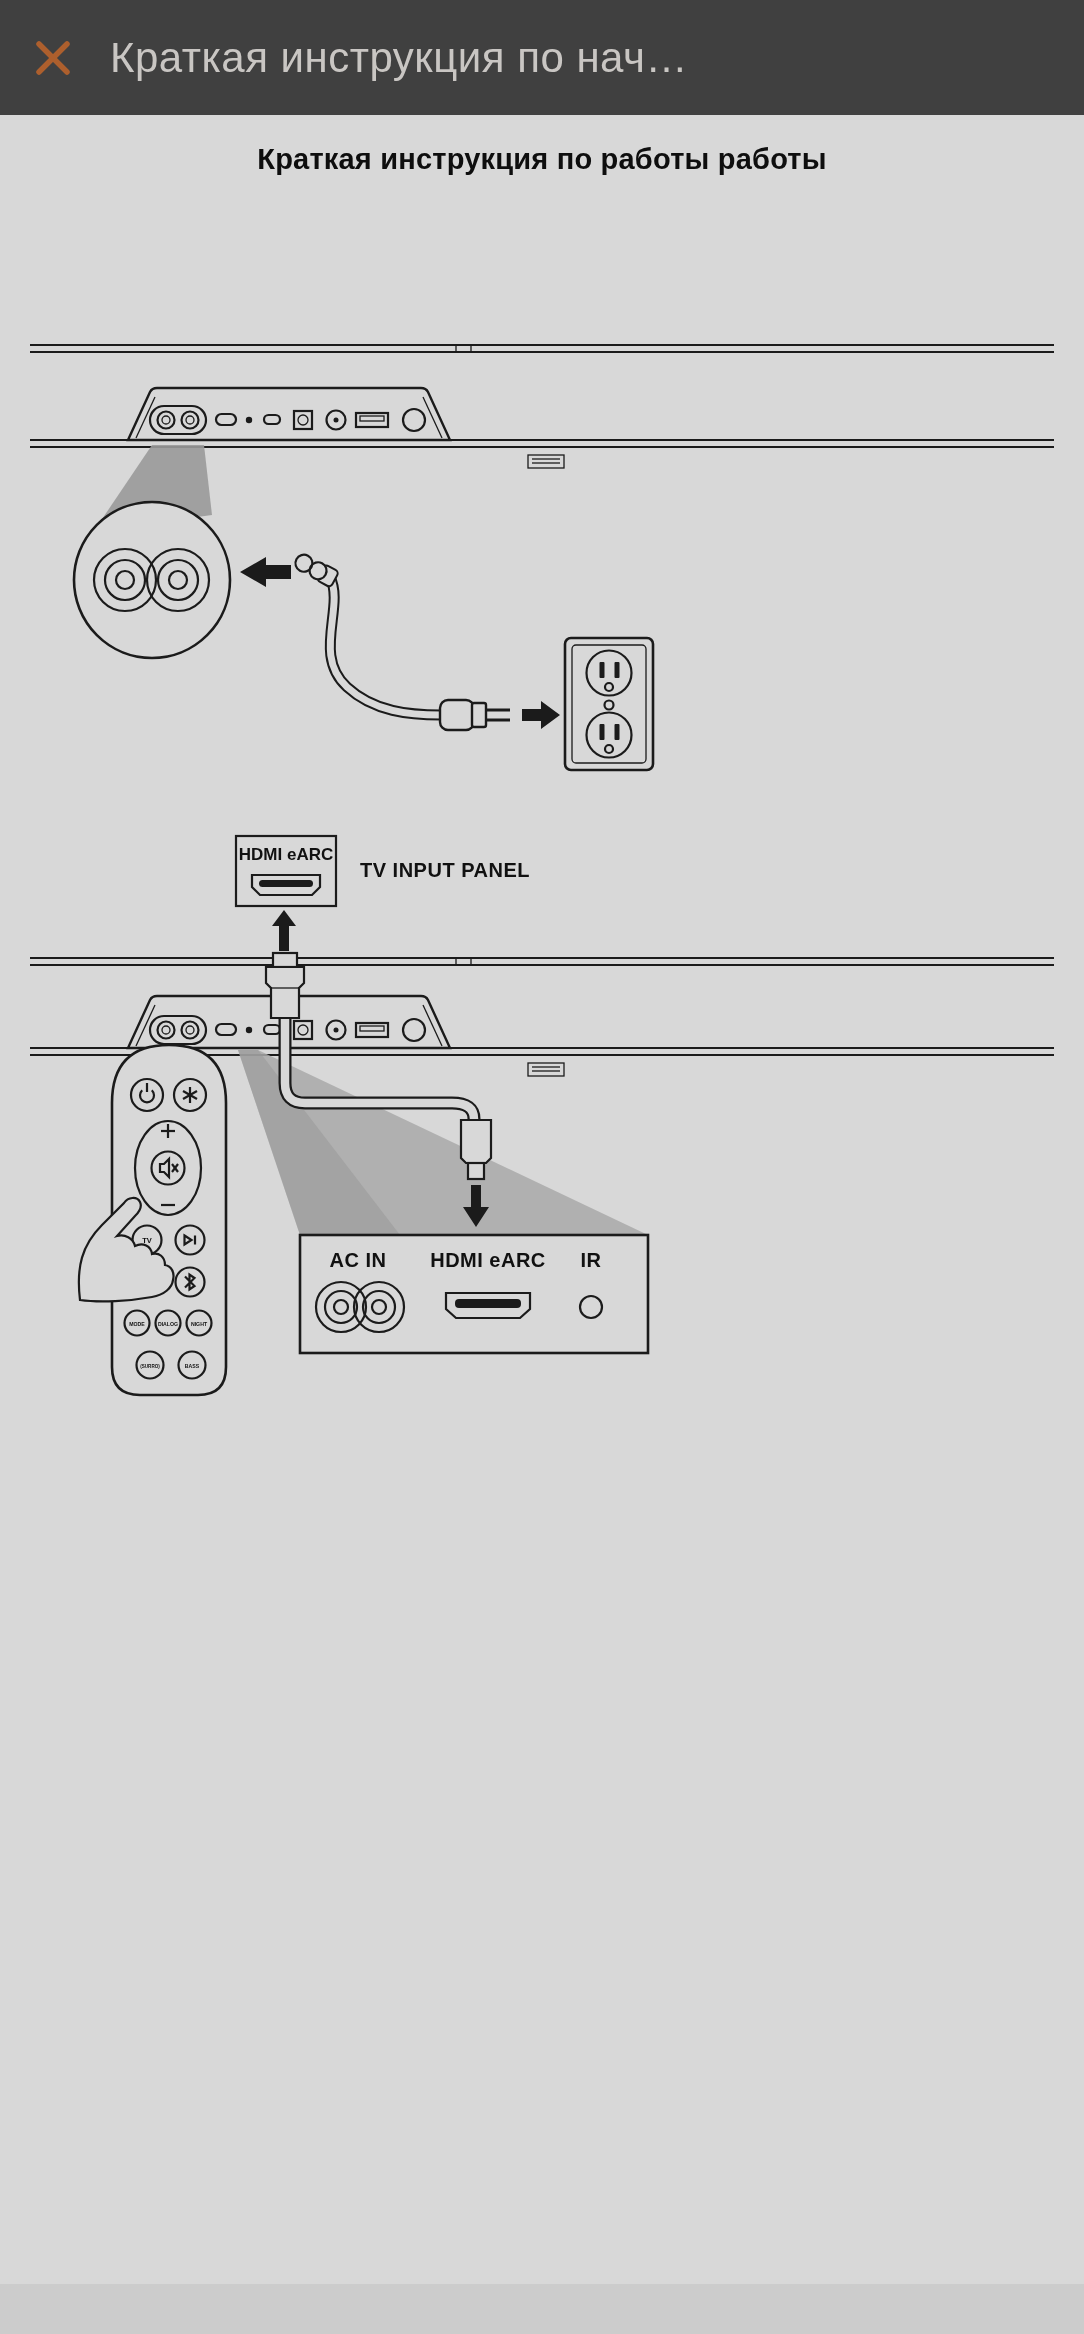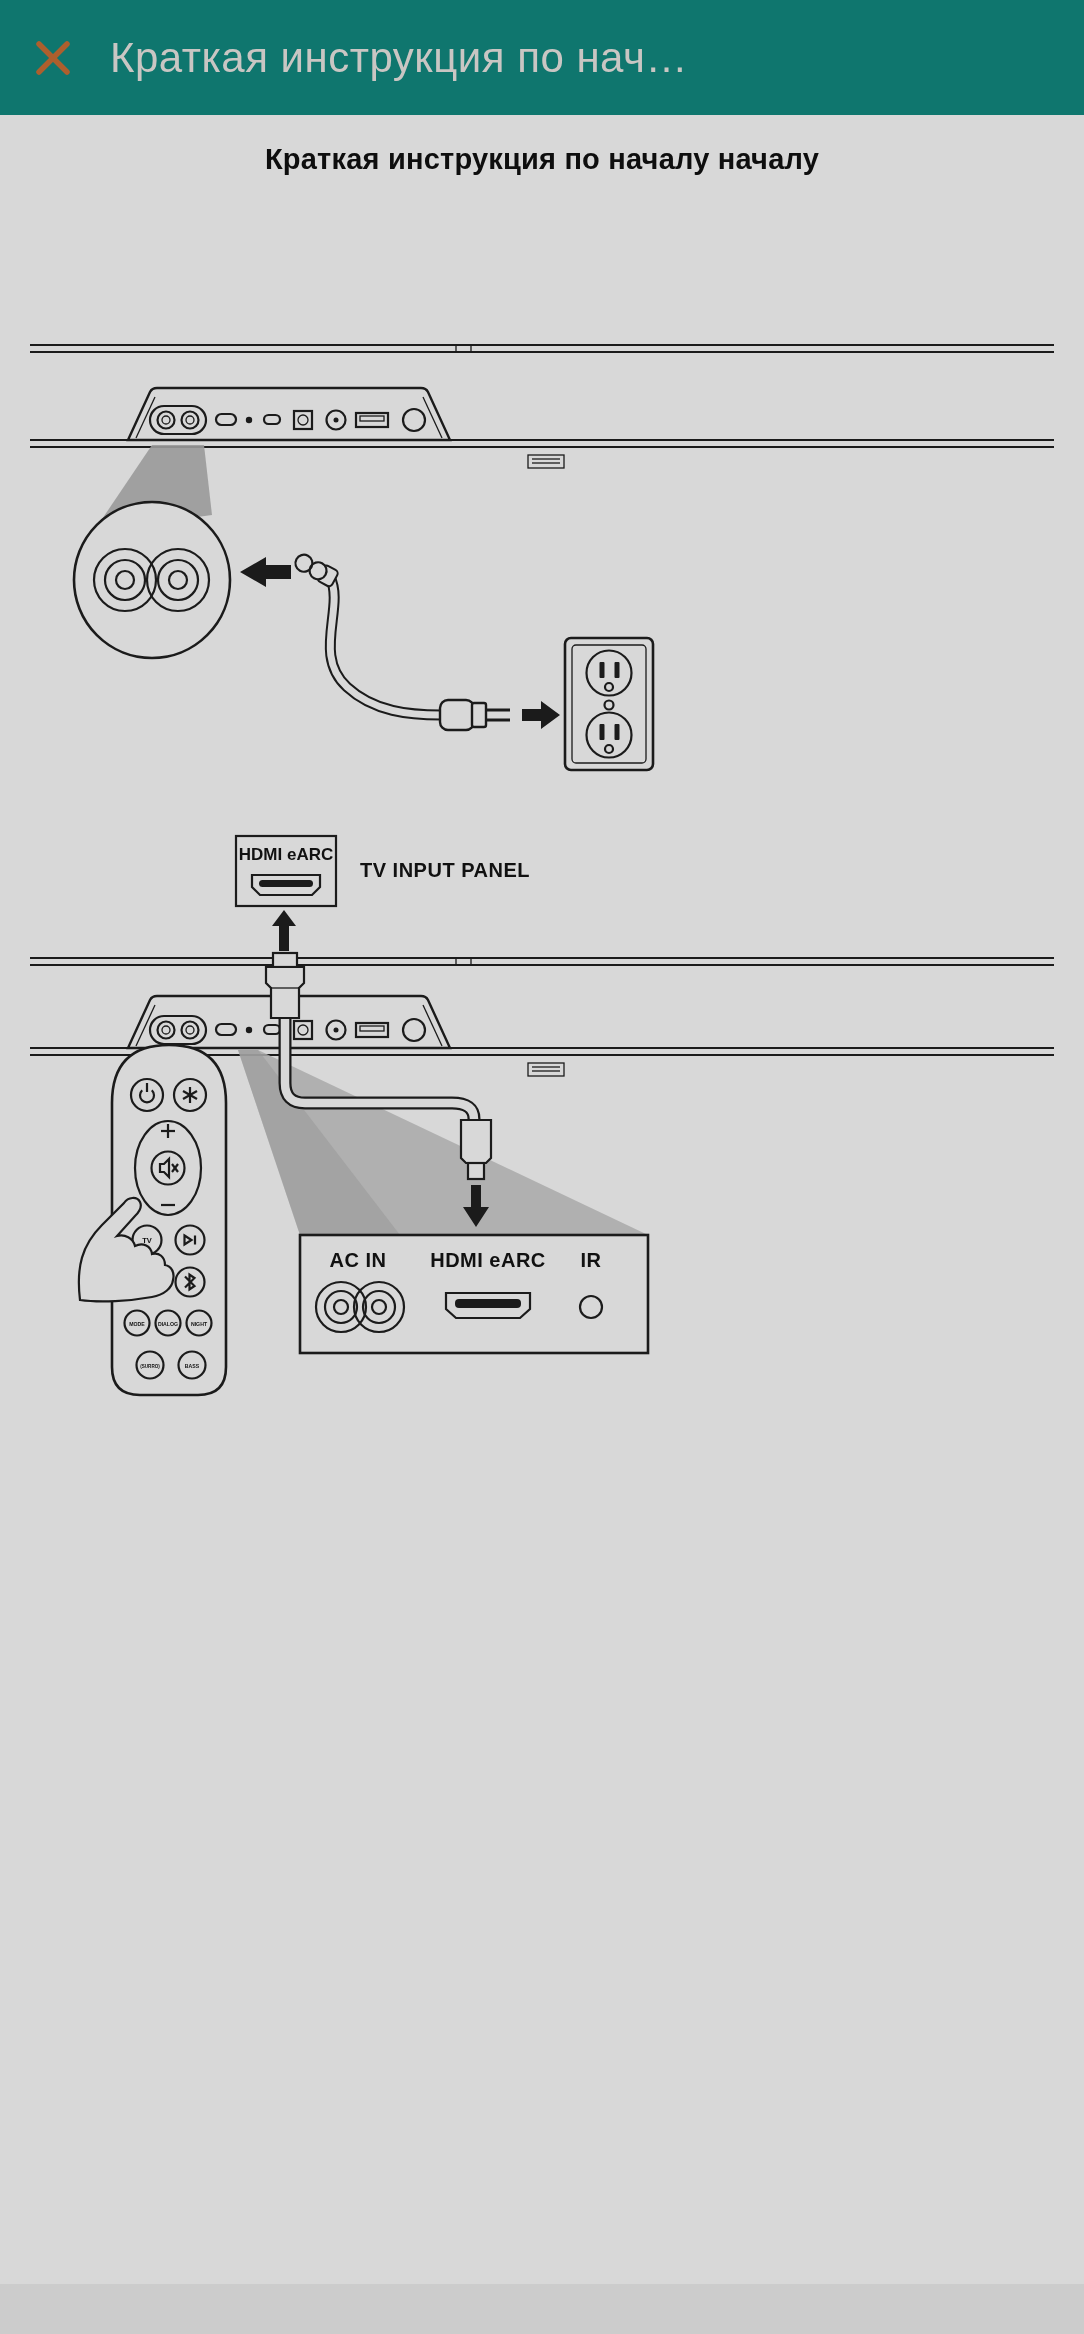--- a/index.html
+++ b/index.html
@@ -4,21 +4,21 @@
 <style>
   html,body{margin:0;padding:0;}
   body{
     width:1084px;height:2334px;
     background:#d8d8d8;
     font-family:"Liberation Sans",sans-serif;
     overflow:hidden;
   }
   .app{width:1084px;height:2334px;position:relative;}
   .header{
-    height:115px;background:#0f766e;
+    height:115px;background:#404040;
     display:flex;align-items:center;gap:30px;
     padding:0 26px;box-sizing:border-box;
   }
   .close-btn{
     background:none;border:none;padding:4px;cursor:pointer;
     display:flex;align-items:center;justify-content:center;
   }
   .header-title{
     color:#c9c6c3;font-size:42px;font-weight:400;
     white-space:nowrap;overflow:hidden;letter-spacing:.5px;
@@ -56,21 +56,21 @@
       <svg width="46" height="46" viewBox="0 0 46 46">
         <line x1="9" y1="9" x2="37" y2="37" stroke="#ad5f2d" stroke-width="5.5" stroke-linecap="round"></line>
         <line x1="37" y1="9" x2="9" y2="37" stroke="#ad5f2d" stroke-width="5.5" stroke-linecap="round"></line>
       </svg>
     </button>
     <div class="header-title">Краткая инструкция по нач…</div>
   </div>
 
   <div class="content">
 
-    <div class="doc-title">Краткая инструкция по началу началу</div>
+    <div class="doc-title">Краткая инструкция по работы работы</div>
 
     <svg width="1084" height="2219" viewBox="0 0 1084 2219">
 
       <g>
         <line class="ln" x1="30" y1="230" x2="1054" y2="230"></line>
         <line class="ln" x1="30" y1="237" x2="1054" y2="237"></line>
         <line class="lnth" x1="456" y1="230" x2="456" y2="237"></line>
         <line class="lnth" x1="471" y1="230" x2="471" y2="237"></line>
         <line class="ln" x1="30" y1="325" x2="1054" y2="325"></line>
         <line class="ln" x1="30" y1="332" x2="1054" y2="332"></line>

